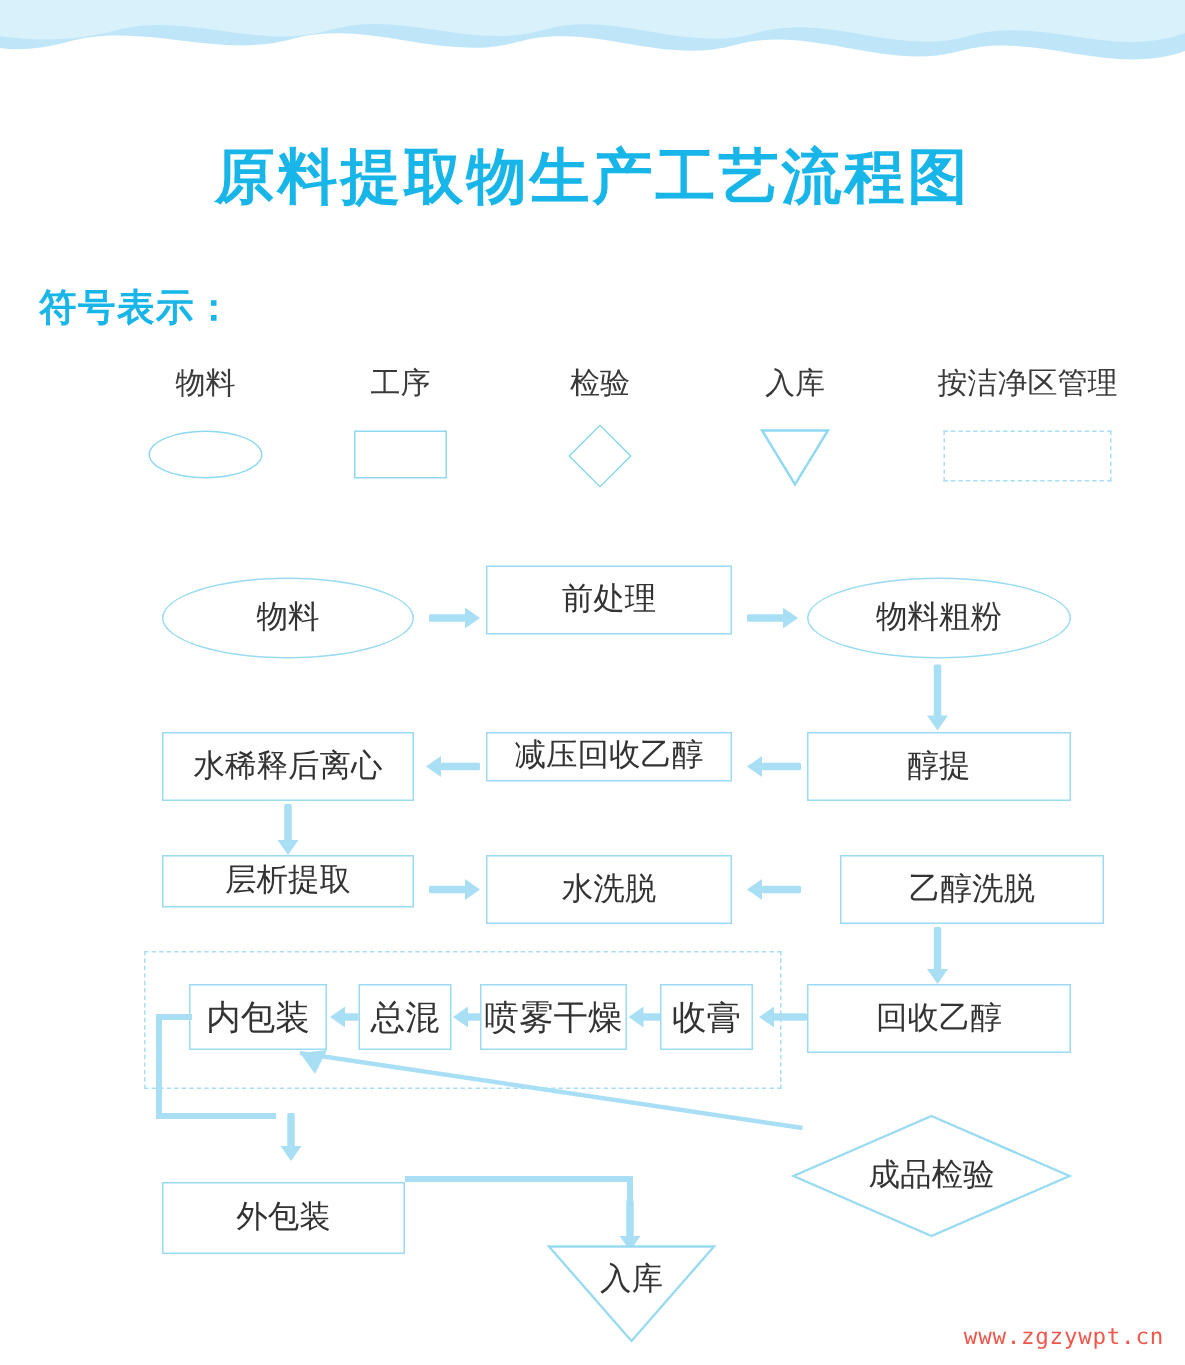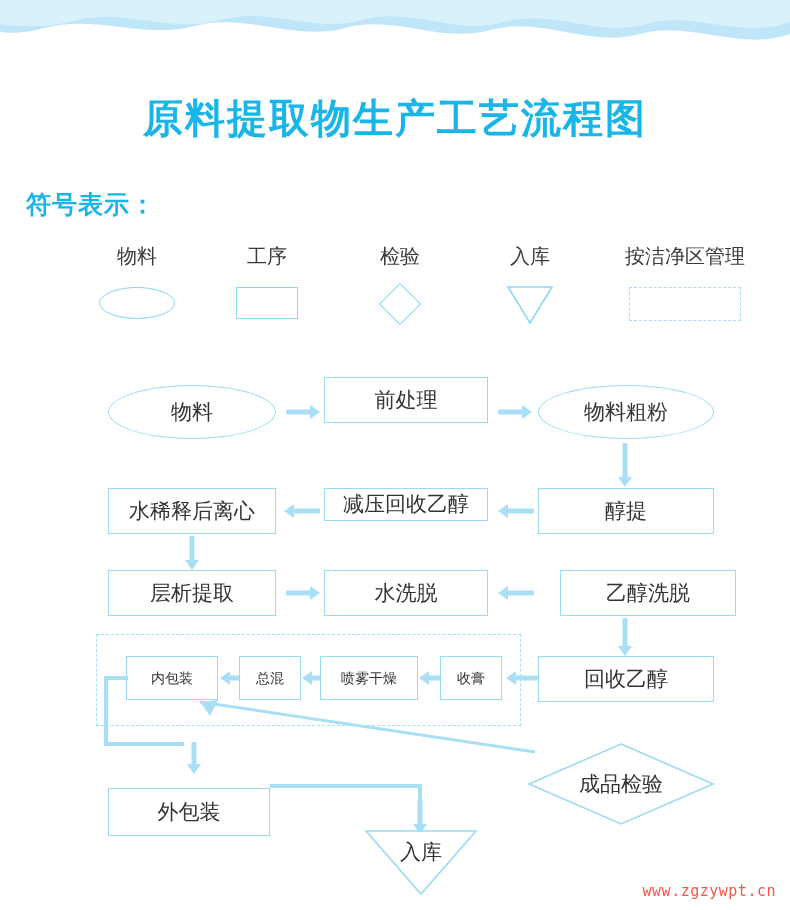--- a/index.html
+++ b/index.html
@@ -130,21 +130,21 @@
     background: #ffffff;
     color: #333333;
     display: flex;
     align-items: center;
     justify-content: center;
     text-align: center;
     font-size: 21px;
     line-height: 1.15;
     white-space: nowrap;
   }
-  .node.small { font-size: 14px; }
+  .node.small { font-size: 23px; }
   .node.ellipse { border-radius: 50%; }
   .node.diamond-box {
     border: none;
     background: transparent;
   }
   .diamond-inner {
     position: absolute;
     left: 0; top: 0;
     width: 100%;
     height: 100%;
@@ -342,21 +342,21 @@
 
     <div class="node" style="left:538px; top:488px; width:176px; height:46px;">
       <span>醇提</span>
     </div>
 
     <div class="arrow-v down" style="left:180px; top:536px; width:24px; height:34px;">
       <div class="bar" style="height:26px;"></div>
         <div class="head"></div>
     </div>
 
-    <div class="node" style="left:108px; top:570px; width:168px; height:46px;">
+    <div class="node" style="left:108px; top:570px; width:168px; height:35px;">
       <span>层析提取</span>
     </div>
 
     <div class="arrow-h right" style="left:286px; top:581px; width:34px; height:24px;">
       <div class="bar" style="width:26px;"></div>
         <div class="head"></div>
     </div>
 
     <div class="node" style="left:324px; top:570px; width:164px; height:46px;">
       <span>水洗脱</span>

